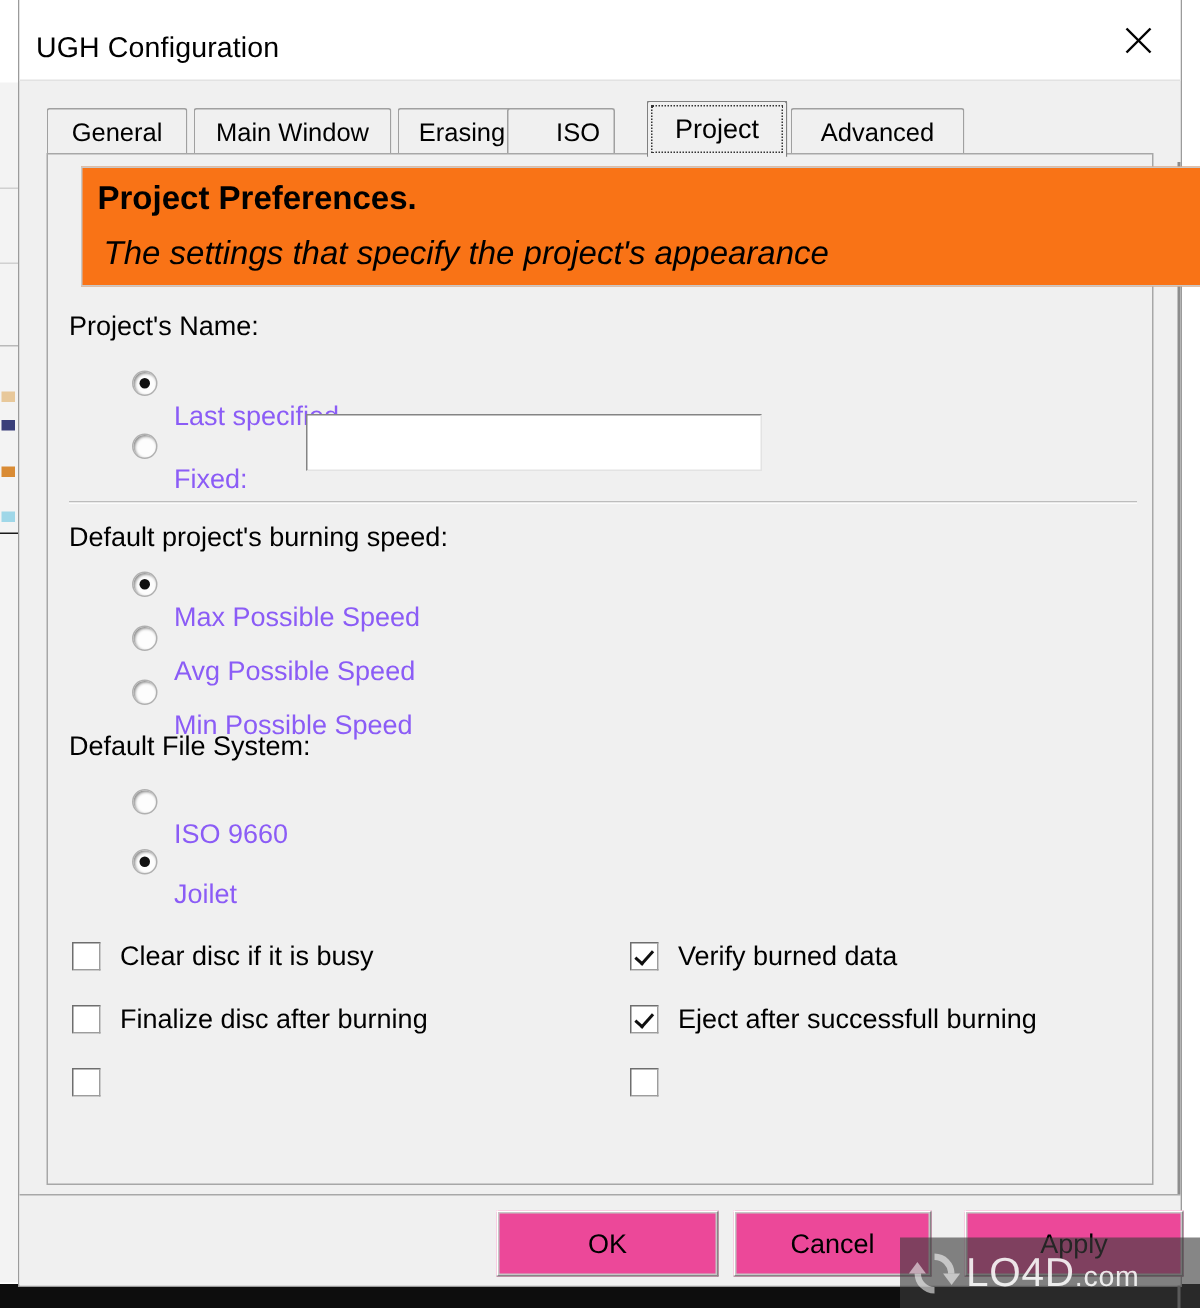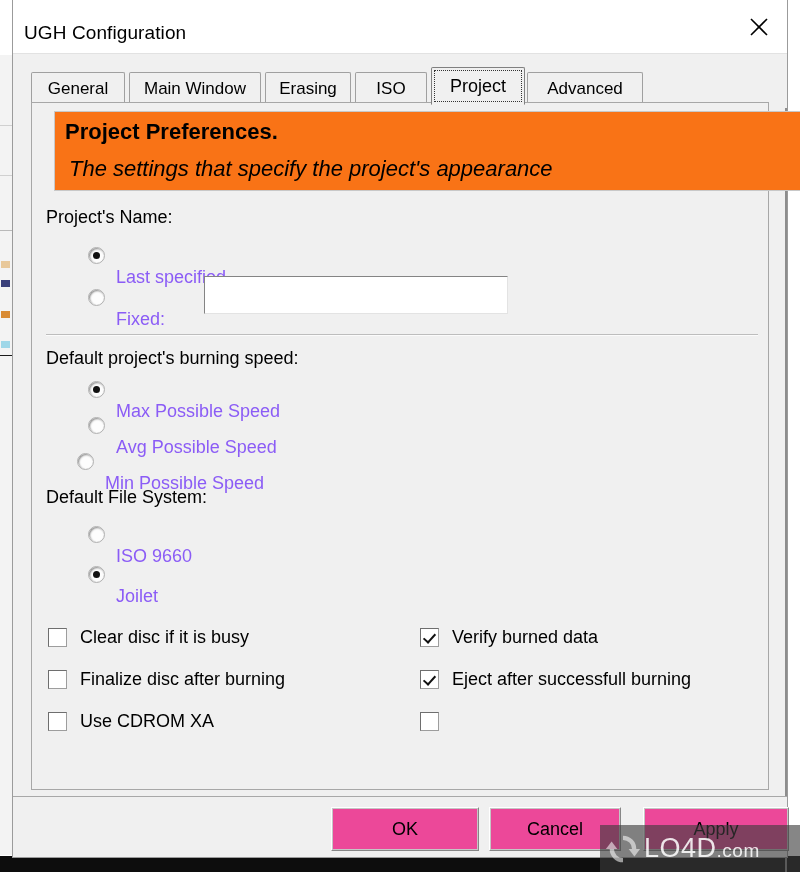--- a/index.html
+++ b/index.html
@@ -386,21 +386,21 @@
     <div id="tabstrip">
       <div class="tab" style="left:0px;   width:94px;">
           <span class="tlabel">General</span>
         </div>
       <div class="tab" style="left:98px;  width:132px;">
           <span class="tlabel">Main Window</span>
         </div>
       <div class="tab" style="left:234px; width:86px;">
           <span class="tlabel">Erasing</span>
         </div>
-      <div class="tab" style="left:324px; width:72px;">
+      <div class="tab" style="left:307px; width:72px;justify-content:flex-end;">
           <span class="tlabel">ISO</span>
         </div>
       <div class="tab selected" style="left:400px; width:94px;">
         <span class="focusring"></span>
         <span class="tlabel">Project</span>
       </div>
       <div class="tab" style="left:496px; width:116px;">
           <span class="tlabel">Advanced</span>
         </div>
     </div>
@@ -431,21 +431,21 @@
       <div class="section-label" style="left:14px; top:245px;">Default project's burning speed:</div>
 
       <div class="radio-row" style="left:56px; top:273px;">
         <span class="radio checked"></span>
         <span class="radio-label">Max Possible Speed</span>
       </div>
       <div class="radio-row" style="left:56px; top:309px;">
         <span class="radio"></span>
         <span class="radio-label">Avg Possible Speed</span>
       </div>
-      <div class="radio-row" style="left:45px; top:345px;justify-content:space-between;">
+      <div class="radio-row" style="left:56px; top:345px;justify-content:space-between;">
         <span class="radio"></span>
         <span class="radio-label">Min Possible Speed</span>
       </div>
 
       <div class="section-label" style="left:14px; top:384px;">Default File System:</div>
 
       <div class="radio-row" style="left:56px; top:418px;">
         <span class="radio"></span>
         <span class="radio-label">ISO 9660</span>
       </div>
@@ -457,21 +457,20 @@
       <div class="check-row" style="left:16px; top:521px;">
         <span class="checkbox"></span>
         <span class="check-label">Clear disc if it is busy</span>
       </div>
       <div class="check-row" style="left:16px; top:563px;">
         <span class="checkbox"></span>
         <span class="check-label">Finalize disc after burning</span>
       </div>
       <div class="check-row" style="left:16px; top:605px;">
         <span class="checkbox"></span>
-        <span class="check-label">Use CDROM XA</span>
       </div>
 
       <div class="check-row" style="left:388px; top:521px;">
         <span class="checkbox checked"></span>
         <span class="check-label">Verify burned data</span>
       </div>
       <div class="check-row" style="left:388px; top:563px;">
         <span class="checkbox checked"></span>
         <span class="check-label">Eject after successfull burning</span>
       </div>

